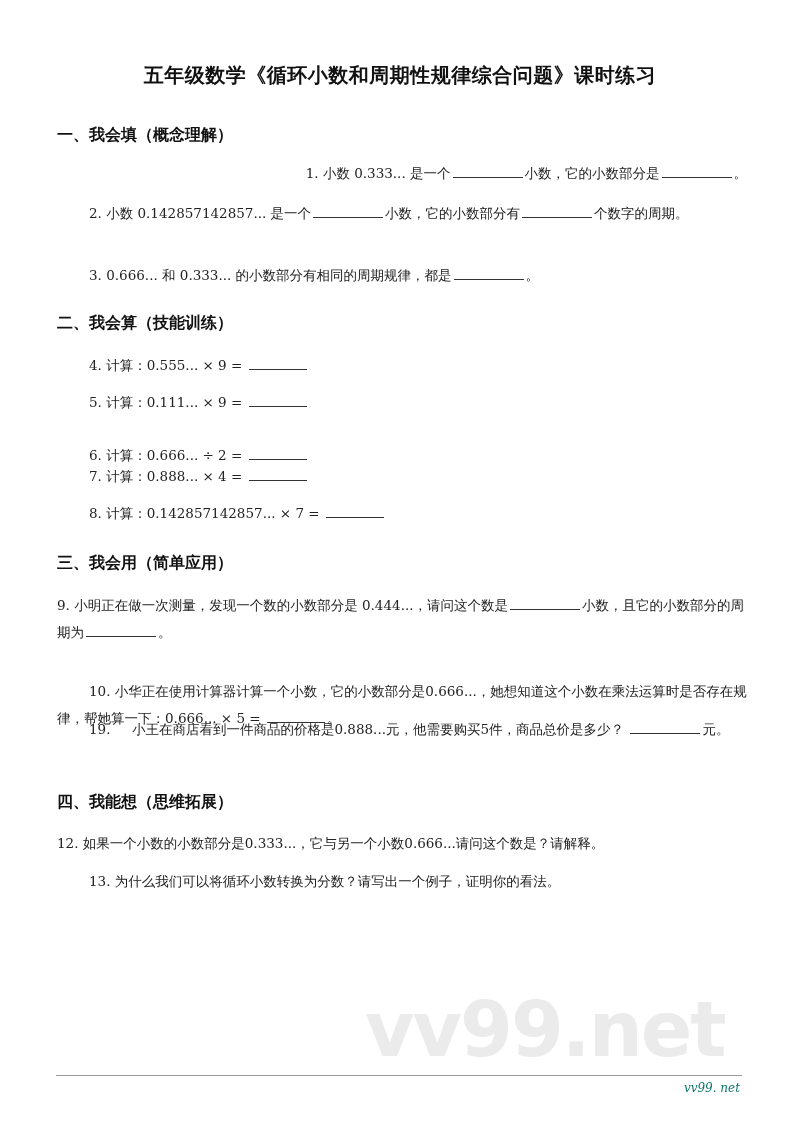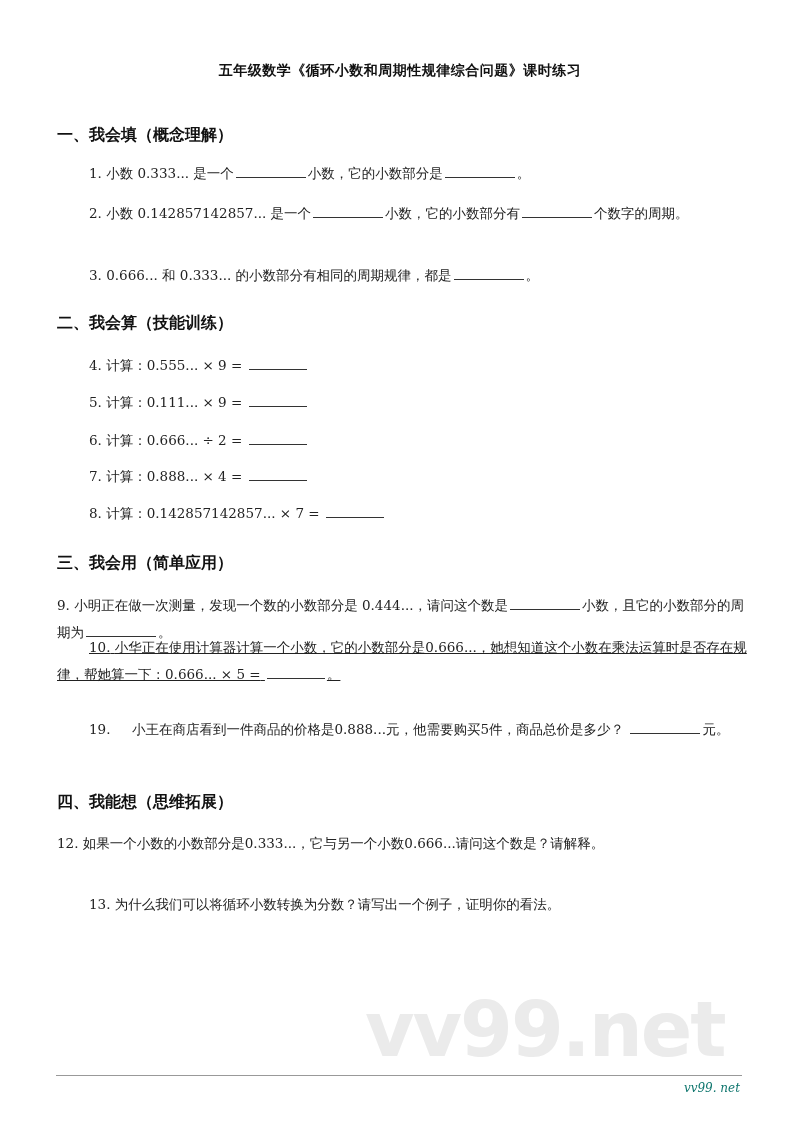--- a/index.html
+++ b/index.html
@@ -2,21 +2,21 @@
 <html><head>
   <meta charset="utf-8">
   <style>
     html, body { margin: 0; padding: 0; }
     body {
       width: 800px; height: 1130px; background: #ffffff; position: relative; overflow: hidden;
       font-family: "DejaVu Serif", "Liberation Serif", serif; color: #222;
     }
     .title {
       position: absolute; top: 62px; left: 0; width: 800px; text-align: center;
-      font-family: "DejaVu Sans", sans-serif; font-weight: bold; font-size: 14px; color: #111; letter-spacing: 0.5px;
+      font-family: "DejaVu Sans", sans-serif; font-weight: bold; font-size: 20px; color: #111; letter-spacing: 0.5px;
     }
     .section {
       position: absolute; left: 57px; font-family: Liberation Mono, monospace; font-weight: bold;
       font-size: 16px; color: #111;
     }
     .q {
       position: absolute; left: 57px; width: 690px; font-size: 13.5px; line-height: 27px; color: #222;
     }
     .q.indent { text-indent: 32px; }
     .blank {
@@ -32,21 +32,21 @@
       position: absolute; right: 60px; top: 1081px; font-family: "DejaVu Serif", serif; font-style: italic;
       font-size: 12px; color: #0f766e;
     }
   </style>
 </head>
 <body>
 
 <div class="title">五年级数学《循环小数和周期性规律综合问题》课时练习</div>
 
 <div class="section" style="top:125px;">一、我会填（概念理解）</div>
-<div class="q indent" style="top:160px;">
+<div class="q indent" style="top:160px;text-align:right;">
   <span>1.</span>
   <span>小数 0.333... 是一个</span><span class="blank"></span><span>小数，它的小数部分是</span><span class="blank"></span><span>。</span>
 </div>
 <div class="q indent" style="top:200px;">
   <span>2.</span>
   <span>小数 0.142857142857... 是一个</span><span class="blank"></span><span>小数，它的小数部分有</span><span class="blank"></span><span>个数字的周期。</span>
 </div>
 <div class="q indent" style="top:262px;">
   <span>3.</span>
   <span>0.666... 和 0.333... 的小数部分有相同的周期规律，都是</span><span class="blank"></span><span>。</span>
@@ -54,52 +54,52 @@
 
 <div class="section" style="top:313px;">二、我会算（技能训练）</div>
 <div class="q indent" style="top:352px;">
   <span>4.</span>
   <span>计算：0.555... × 9 =</span> <span class="blank short"></span>
 </div>
 <div class="q indent" style="top:389px;">
   <span>5.</span>
   <span>计算：0.111... × 9 =</span> <span class="blank short"></span>
 </div>
-<div class="q indent" style="top:427px;">
+<div class="q indent" style="top:442px;">
   <span>6.</span>
   <span>计算：0.666... ÷ 2 =</span> <span class="blank short"></span>
 </div>
 <div class="q indent" style="top:463px;">
   <span>7.</span>
   <span>计算：0.888... × 4 =</span> <span class="blank short"></span>
 </div>
 <div class="q indent" style="top:500px;">
   <span>8.</span>
   <span>计算：0.142857142857... × 7 =</span> <span class="blank short"></span>
 </div>
 
 <div class="section" style="top:553px;">三、我会用（简单应用）</div>
 <div class="q" style="top:592px;">
   <span>9.</span>
   <span>小明正在做一次测量，发现一个数的小数部分是 0.444...，请问这个数是</span><span class="blank"></span><span>小数，且它的小数部分的周期为</span><span class="blank"></span><span>。</span>
 </div>
-<div class="q indent" style="top:634px;text-decoration:underline;">
+<div class="q indent" style="top:678px;">
   <span>10.</span>
   <span>小华正在使用计算器计算一个小数，它的小数部分是0.666...，她想知道这个小数在乘法运算时是否存在规律，帮她算一下：0.666... × 5 =</span> <span class="blank short"></span><span>。</span>
 </div>
 <div class="q indent" style="top:716px;">
   <span>19.</span>
   &nbsp;&nbsp;&nbsp;&nbsp;<span>小王在商店看到一件商品的价格是0.888...元，他需要购买5件，商品总价是多少？</span> <span class="blank"></span><span>元。</span>
 </div>
 
 <div class="section" style="top:792px;">四、我能想（思维拓展）</div>
 <div class="q" style="top:830px;">
   <span>12.</span>
   <span>如果一个小数的小数部分是0.333...，它与另一个小数0.666...请问这个数是？请解释。</span>
 </div>
-<div class="q indent" style="top:868px;margin-top:23px;">
+<div class="q indent" style="top:868px;">
   <span>13.</span>
   <span>为什么我们可以将循环小数转换为分数？请写出一个例子，证明你的看法。</span>
 </div>
 
 <div class="watermark">vv99.net</div>
 <div class="footer-line"></div>
 <div class="footer-text">vv99. net</div>
 
 </body></html>

